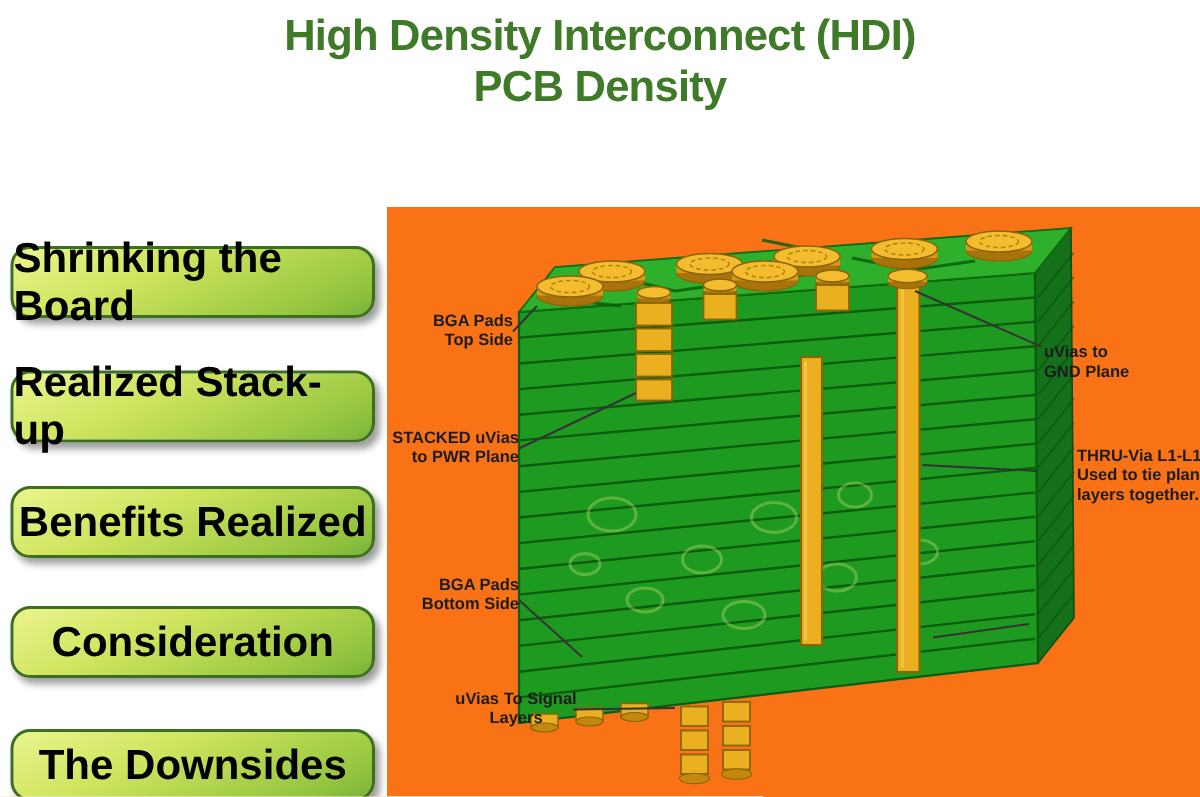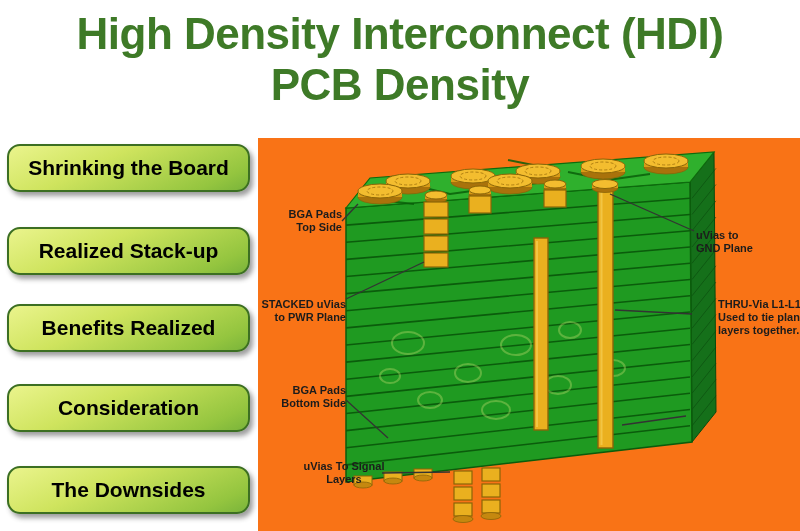--- a/index.html
+++ b/index.html
@@ -1,28 +1,28 @@
 <!DOCTYPE html>
 <html><head>
 <meta charset="utf-8">
 <style>
   html,body{margin:0;padding:0;background:#fff;}
   body{width:800px;height:531px;overflow:hidden;font-family:"Liberation Sans",sans-serif;}
   .slide{position:relative;width:800px;height:531px;background:#ffffff;overflow:hidden;}
 
   .title{position:absolute;top:8px;left:0;width:100%;text-align:center;
-         color:#3e7a27;font-weight:700;font-size:44px;line-height:1.16;letter-spacing:-0.5px;}
+         color:#3e7a27;font-weight:700;font-size:29px;line-height:1.16;letter-spacing:-0.5px;}
   .title span{display:block;}
 
   .btn{position:absolute;left:7px;width:243px;height:48px;
        border:2px solid #3c6f22;border-radius:13px;
        background:linear-gradient(155deg,#eaf48d 0%,#cfe45e 38%,#94c53f 85%,#7ab43a 100%);
        box-shadow:3px 4px 5px rgba(40,40,40,0.45);
        display:flex;align-items:center;justify-content:center;
-       font-weight:700;font-size:21px;color:#000;cursor:pointer;box-sizing:border-box;}
+       font-weight:700;font-size:28px;color:#000;cursor:pointer;box-sizing:border-box;margin-top:20px;}
 
   .panel{position:absolute;left:258px;top:138px;width:542px;height:393px;background:#f97316;}
   .panel svg{position:absolute;left:0;top:0;}
 
   .dlabel{position:absolute;font-size:11px;font-weight:700;color:#1c1c1c;
           line-height:1.18;white-space:pre-line;}
   .dlabel.r{text-align:right;}
   .dlabel.c{text-align:center;}
 </style>
 </head>
@@ -191,21 +191,21 @@
         <line x1="88" y1="262" x2="130" y2="300"></line>
         <line x1="428" y1="278" x2="364" y2="287"></line>
         <line x1="124" y1="335" x2="192" y2="334"></line>
       </g>
     </svg>
 
     <div class="dlabel r" style="left:6px;top:70px;width:78px;">BGA Pads
 Top Side</div>
     <div class="dlabel" style="left:438px;top:80px;width:100px;margin-top:11px;">uVias to
 GND Plane</div>
-    <div class="dlabel r" style="left:0px;top:160px;width:88px;">STACKED uVias
+    <div class="dlabel r" style="left:0px;top:148px;width:88px;">STACKED uVias
 to PWR Plane</div>
     <div class="dlabel" style="left:460px;top:160px;width:104px;">THRU-Via L1-L16
 Used to tie plane
 layers together.</div>
     <div class="dlabel r" style="left:10px;top:246px;width:78px;">BGA Pads
 Bottom Side</div>
     <div class="dlabel c" style="left:44px;top:322px;width:84px;">uVias To Signal
 Layers</div>
   </div>
 

